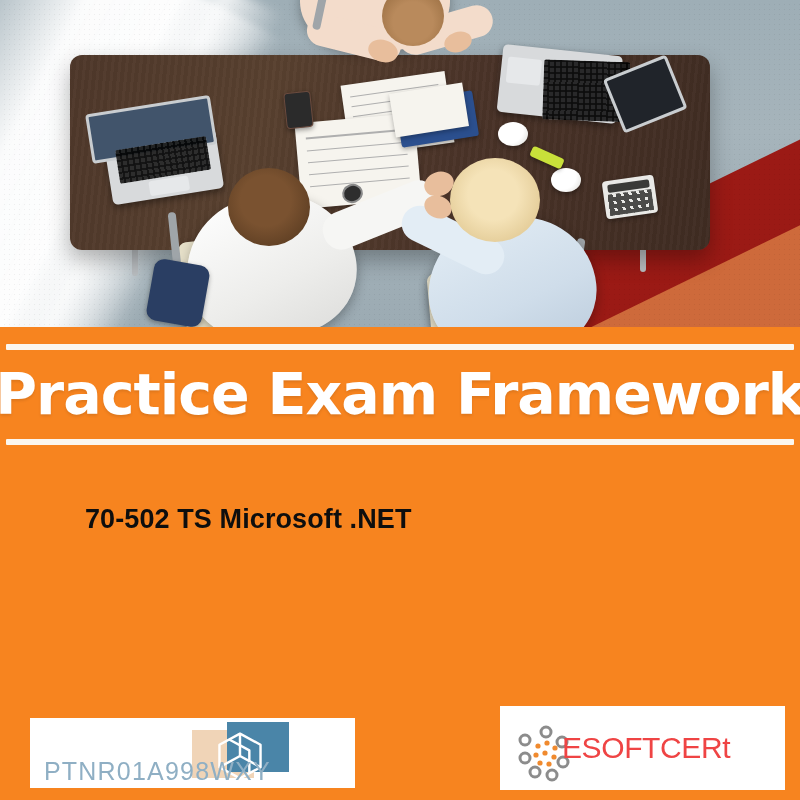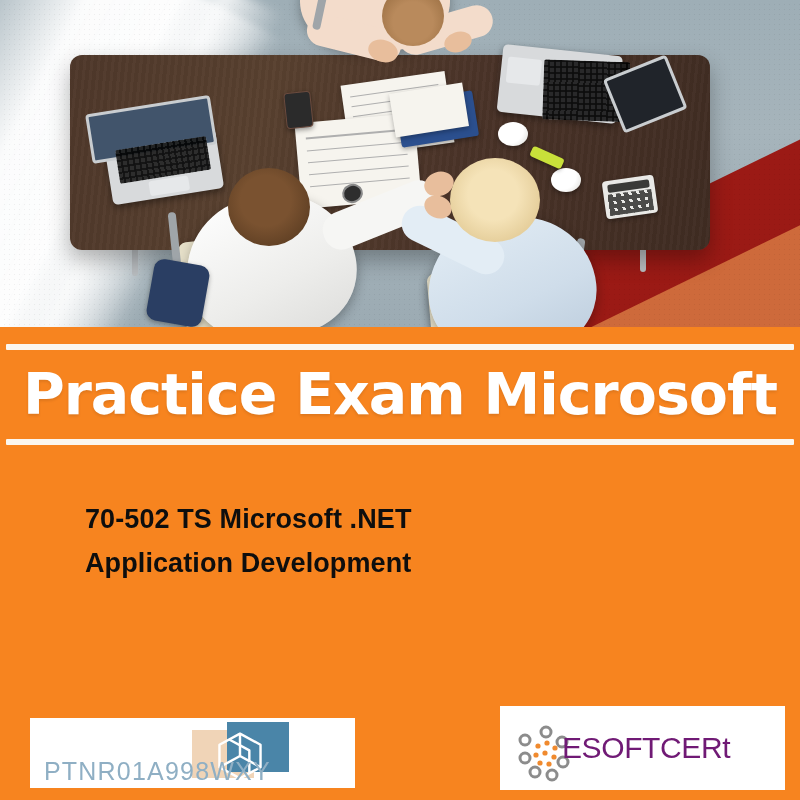--- a/index.html
+++ b/index.html
@@ -84,21 +84,21 @@
   .ll-tan{position:absolute;left:162px;top:12px;width:62px;height:48px;background:#F0D4B7;}
   .ll-blue{position:absolute;left:197px;top:4px;width:62px;height:50px;background:#4A85A8;}
   .ll-cube{position:absolute;left:182px;top:10px;width:56px;height:56px;}
   .ll-text{position:absolute;left:14px;top:18px;height:70px;display:flex;align-items:center;
      color:#8FAFC4;font-family:"Liberation Sans",sans-serif;font-weight:400;
      font-size:25px;letter-spacing:1.2px;white-space:nowrap;}
 
   .logo-right{position:absolute;left:500px;top:706px;width:285px;height:84px;background:#FFFFFF;overflow:hidden;}
   .lr-dots{position:absolute;left:18px;top:18px;width:62px;height:58px;}
   .lr-text{position:absolute;left:62px;top:0;height:84px;display:flex;align-items:center;
-     color:#701a75;font-family:"Liberation Sans",sans-serif;font-weight:400;
+     color:#ef4444;font-family:"Liberation Sans",sans-serif;font-weight:400;
      font-size:30px;letter-spacing:-.4px;white-space:nowrap;}
 </style>
 </head>
 <body>
 
 <div class="poster">
 
   <div class="photo">
     <div class="floor"></div>
     <div class="carpet-red"></div>
@@ -171,27 +171,26 @@
     <div class="chairseat" style="left:430px;top:268px;width:140px;height:90px;transform:rotate(-5deg);"></div>
     <div class="chairframe" style="left:572px;top:238px;width:8px;height:80px;transform:rotate(8deg);"></div>
     <div class="torso" style="left:428px;top:218px;width:168px;height:136px;background:linear-gradient(160deg,#E3EDF5 0%,#CFDDEA 60%,#BCCCDC 100%);transform:rotate(-6deg);"></div>
     <div class="arm" style="left:398px;top:222px;width:110px;height:36px;background:#E3EDF5;transform:rotate(26deg);"></div>
     <div class="hand" style="left:424px;top:196px;width:28px;height:22px;transform:rotate(22deg);"></div>
     <div class="head" style="left:450px;top:158px;width:90px;height:84px;background:radial-gradient(circle at 48% 44%,#F5E3B8 0 38%,#D9BE84 100%);"></div>
   </div>
 
   <div class="banner">
     <div class="rule r1"></div>
-    <div class="banner-title">Practice Exam Microsoft</div>
+    <div class="banner-title">Practice Exam Framework</div>
     <div class="rule r2"></div>
   </div>
 
   <div class="body-text">
     <div>70-502 TS Microsoft .NET</div>
-    <div>Application Development</div>
   </div>
 
   <div class="logo-left">
     <div class="ll-tan"></div>
     <div class="ll-blue"></div>
     <svg class="ll-cube" viewBox="0 0 60 60">
       <g fill="none" stroke="#FFFFFF" stroke-width="2.6" stroke-linejoin="round">
         <path d="M30 6 L52 18 L52 42 L30 54 L8 42 L8 18 Z"></path>
         <path d="M30 6 L30 30 L52 42"></path>
         <path d="M30 30 L8 42"></path>

